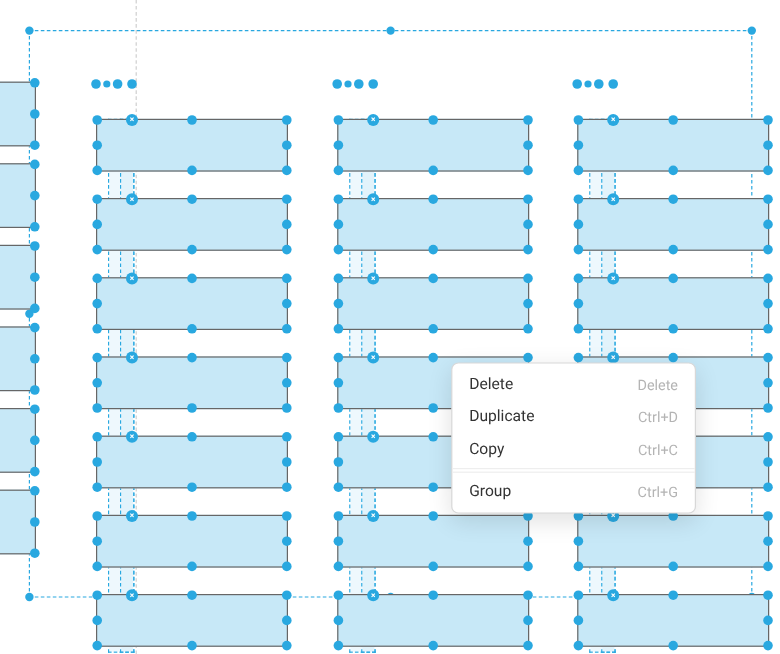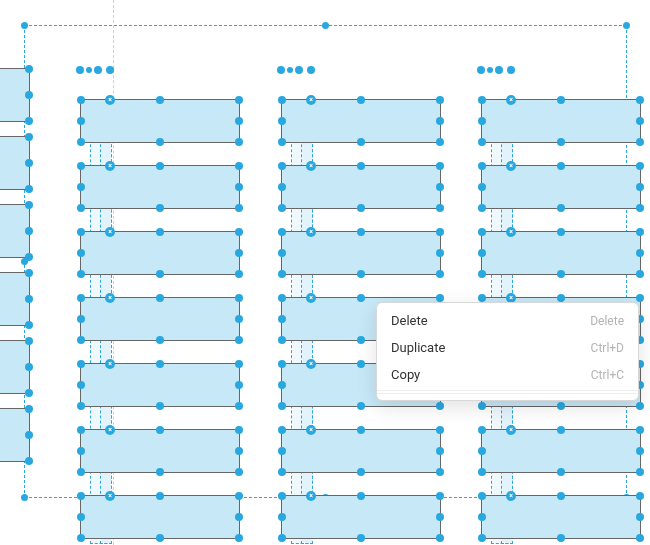--- a/index.html
+++ b/index.html
@@ -105,21 +105,21 @@
   }
   .x{
     position:absolute;width:10px;height:10px;border-radius:50%;
     background:var(--blue);
     color:#fff;font-weight:bold;font-size:7px;line-height:10px;text-align:center;
     cursor:pointer;
   }
 
   
   .ctx{
-    position:absolute;left:376px;top:302px;width:263px;
+    position:absolute;left:376px;top:302px;width:204px;
     background:var(--menu-bg);
     border:1px solid var(--menu-border);
     border-radius:6px;
     box-shadow:0 6px 20px rgba(0,0,0,.12);
     font-size:13px;
     padding:4px 0;
     z-index:50;
   }
   .ctx .row{
     display:flex;align-items:center;justify-content:space-between;
@@ -519,15 +519,19 @@
     <div class="row">
       <span>Duplicate</span>
       <span class="sc">Ctrl+D</span>
     </div>
     <div class="row">
       <span>Copy</span>
       <span class="sc">Ctrl+C</span>
     </div>
     <div class="sep"></div>
     <div class="sep"></div>
+    <div class="row">
+      <span>Group</span>
+      <span class="sc">Ctrl+G</span>
+    </div>
   </div>
 
 </div>
 
 </body></html>

